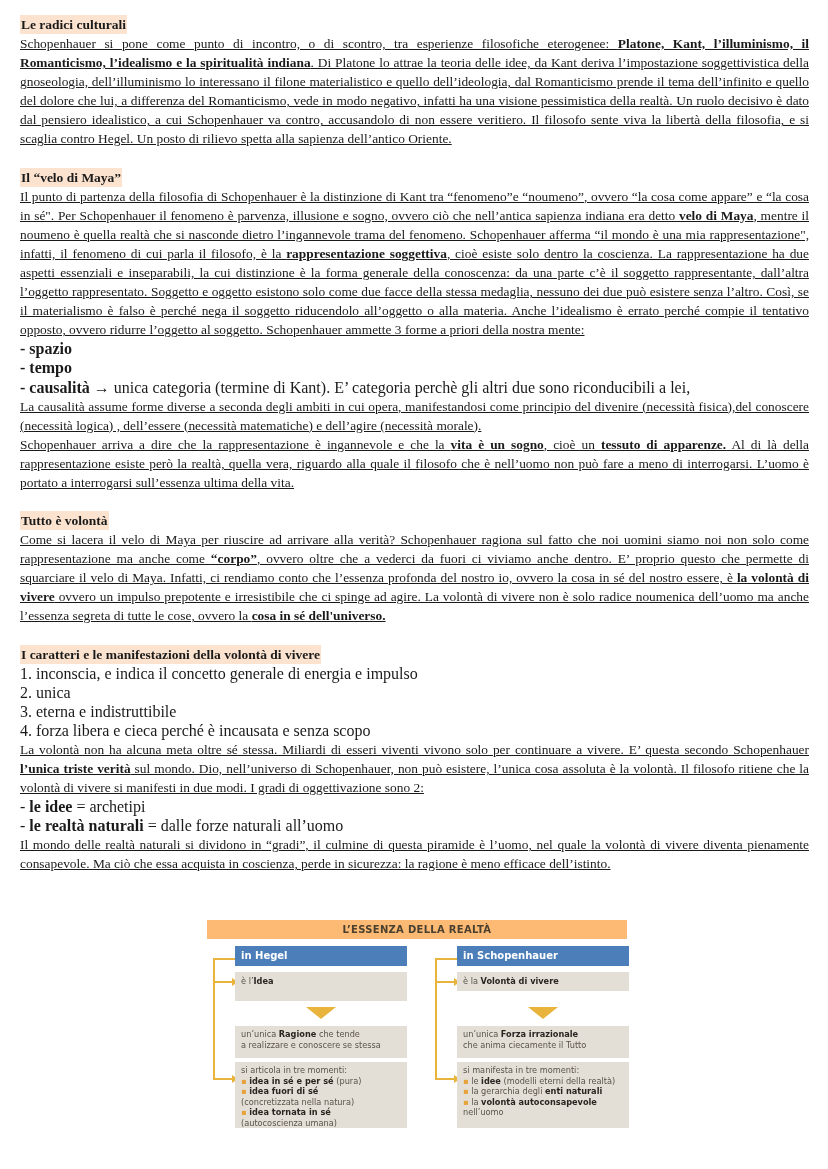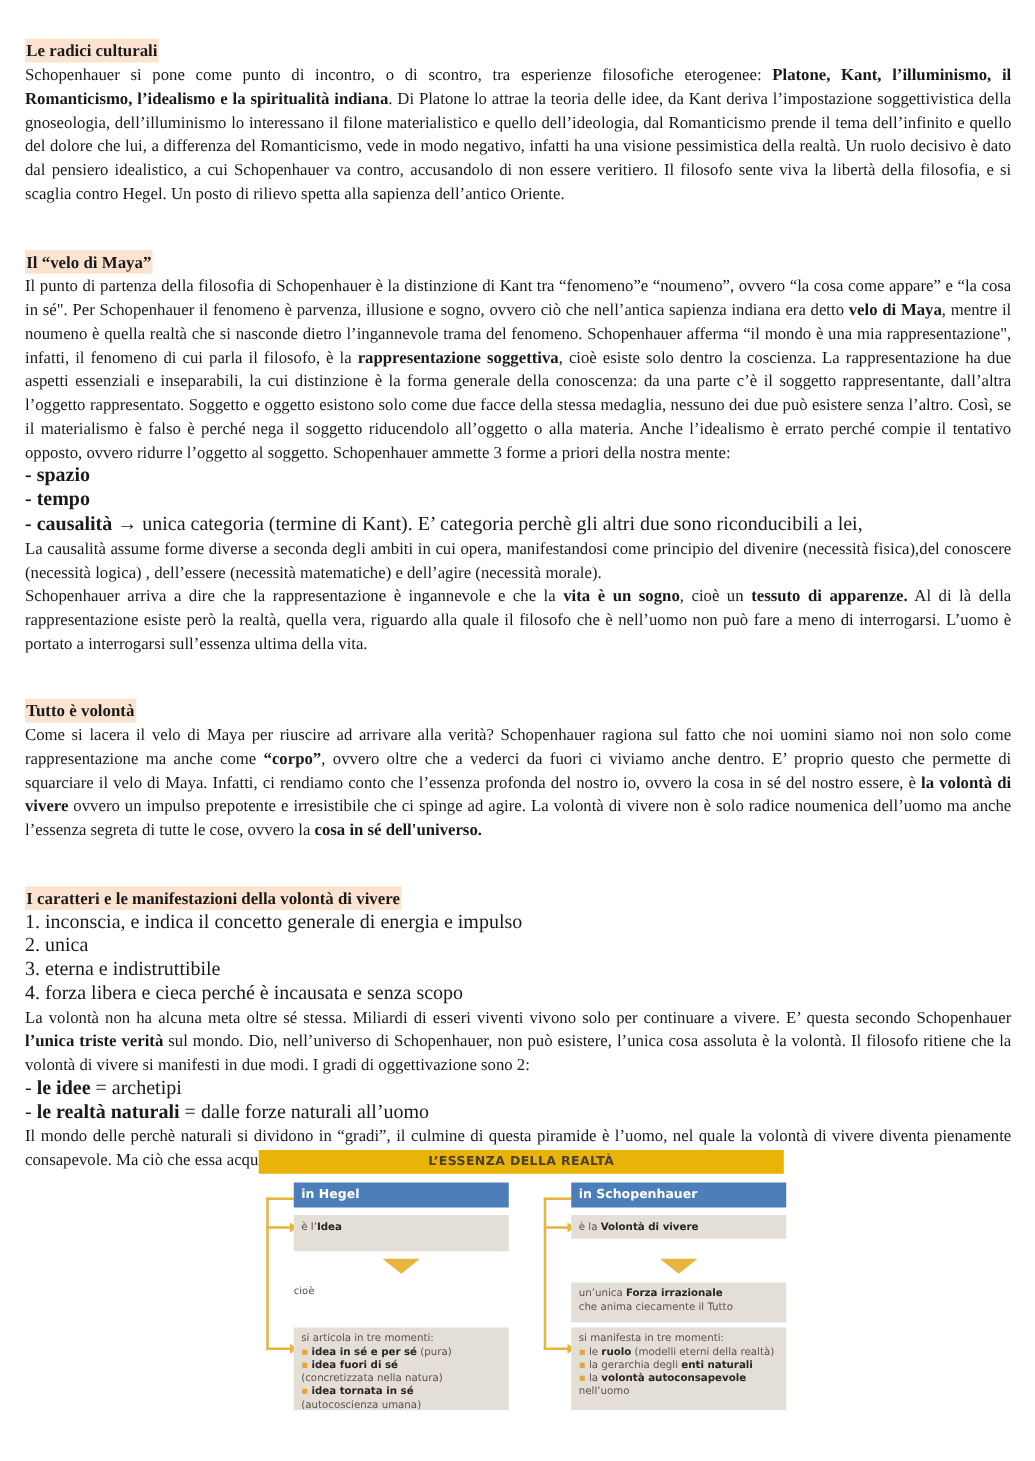--- a/index.html
+++ b/index.html
@@ -1,31 +1,31 @@
 <!DOCTYPE html>
 <html><head>
 <meta charset="utf-8">
 <style>
   html, body { margin:0; padding:0; background:#ffffff; }
   body { width:828px; height:1169px; position:relative; overflow:hidden;
          font-family:"Liberation Serif", serif; color:#1a1a1a; }
   .page { position:absolute; left:20px; top:0; width:789px; }
   .title-wrap { text-align:center; margin-top:30px; height:22px; }
   .title { font-weight:bold; font-size:15px; background:#fbe3cf; padding:1px 2px; letter-spacing:0.2px; }
-  .section { margin-top:16px; }
+  .section { margin-top:0; }
   .h { display:inline-block; font-weight:bold; font-size:13.5px; background:#fbe3cf; padding:0 1px; line-height:19px; }
-  .p { font-size:13.4px; line-height:19.1px; text-align:justify; margin:0; }
+  .p { font-size:13.4px; line-height:19.1px; text-align:justify; margin:0;text-decoration:underline; }
   .line { font-size:16px; line-height:19.1px; margin:0; }
   b { font-weight:bold; }
   .gap { height:19px; }
 
   
   .diagram { position:absolute; left:207px; top:920px; width:420px; height:210px;
              font-family:"DejaVu Sans", sans-serif; }
-  .dg-title { position:absolute; left:0; top:0; width:420px; height:19px; background:#eab308;
+  .dg-title { position:absolute; left:0; top:0; width:420px; height:19px; background:#fdba74;
               text-align:center; font-size:10px; font-weight:bold; color:#4a4030; line-height:19px; letter-spacing:0.3px; }
   .col { position:absolute; top:0; width:200px; height:210px; }
   .col.left { left:0; }
   .col.right { left:222px; }
   .connector { position:absolute; left:6px; top:35px; width:2px; height:138px; background:#e8b43c; }
   .connector-top { position:absolute; left:6px; top:35px; width:22px; height:2px; background:#e8b43c; }
   .arrow { position:absolute; left:6px; width:20px; height:2px; background:#e8b43c; }
   .arrow::after { content:""; position:absolute; right:-5px; top:-3px; border-left:6px solid #e8b43c; border-top:4px solid transparent; border-bottom:4px solid transparent; }
   .hdr { position:absolute; left:28px; top:26px; width:172px; height:20px; background:#4c7fb9; color:#fff;
          font-size:10px; font-weight:bold; line-height:20px; padding-left:6px; box-sizing:border-box; }
@@ -77,54 +77,55 @@
       <div class="line">1. inconscia, e indica il concetto generale di energia e impulso</div>
       <div class="line">2. unica</div>
       <div class="line">3. eterna e indistruttibile</div>
       <div class="line">4. forza libera e cieca perché è incausata e senza scopo</div>
     </div>
     <p class="p">La volontà non ha alcuna meta oltre sé stessa. Miliardi di esseri viventi vivono solo per continuare a vivere. E’ questa secondo Schopenhauer <b>l’unica triste verità</b> sul mondo. Dio, nell’universo di Schopenhauer, non può esistere, l’unica cosa assoluta è la volontà. Il filosofo ritiene che la volontà di vivere si manifesti in due modi. I gradi di oggettivazione sono 2:</p>
     <div>
       <div class="line">- <b>le idee</b> = archetipi</div>
       <div class="line">- <b>le realtà naturali</b> = dalle forze naturali all’uomo</div>
     </div>
-    <p class="p">Il mondo delle perchè naturali si dividono in “gradi”, il culmine di questa piramide è l’uomo, nel quale la volontà di vivere diventa pienamente consapevole. Ma ciò che essa acquista in coscienza, perde in sicurezza: la ragione è meno efficace dell’istinto.</p>
+    <p class="p">Il mondo delle realtà naturali si dividono in “gradi”, il culmine di questa piramide è l’uomo, nel quale la volontà di vivere diventa pienamente consapevole. Ma ciò che essa acquista in coscienza, perde in sicurezza: la ragione è meno efficace dell’istinto.</p>
   </div>
 </div>
 
 <div class="diagram">
   <div class="dg-title">L’ESSENZA DELLA REALTÀ</div>
 
   <div class="col left">
     <div class="connector" style="top:38px;height:121px"></div>
     <div class="connector-top" style="top:38px"></div>
     <div class="arrow" style="top:61px"></div>
     <div class="arrow" style="top:158px"></div>
     <div class="hdr">in Hegel</div>
     <div class="box" style="top:52px;height:29px;line-height:13px">è l’<b>Idea</b></div>
     <div class="cioe" style="top:76px">cioè</div>
     <div class="tri" style="left:99px;top:87px"></div>
+    <div class="box" style="top:106px;height:32px">un’unica <b>Ragione</b> che tende<br>a realizzare e conoscere se stessa</div>
     <div class="box" style="top:142px;height:66px">
       <div>si articola in tre momenti:</div>
       <div><span class="bullet">▪ </span><span><b>idea in sé e per sé</b> (pura)</span></div>
       <div><span class="bullet">▪ </span><span><b>idea fuori di sé</b><br>(concretizzata nella natura)</span></div>
       <div><span class="bullet">▪ </span><span><b>idea tornata in sé</b><br>(autocoscienza umana)</span></div>
     </div>
   </div>
 
   <div class="col right">
     <div class="connector" style="top:38px;height:121px"></div>
     <div class="connector-top" style="top:38px"></div>
     <div class="arrow" style="top:61px"></div>
     <div class="arrow" style="top:158px"></div>
     <div class="hdr">in Schopenhauer</div>
     <div class="box" style="top:52px;height:19px;line-height:13px">è la <b>Volontà di vivere</b></div>
     <div class="cioe" style="top:76px">cioè</div>
     <div class="tri" style="left:99px;top:87px"></div>
     <div class="box" style="top:106px;height:32px">un’unica <b>Forza irrazionale</b><br>che anima ciecamente il Tutto</div>
     <div class="box" style="top:142px;height:66px">
       <div>si manifesta in tre momenti:</div>
-      <div><span class="bullet">▪ </span><span>le <b>ruolo</b> (modelli eterni della realtà)</span></div>
+      <div><span class="bullet">▪ </span><span>le <b>idee</b> (modelli eterni della realtà)</span></div>
       <div><span class="bullet">▪ </span><span>la gerarchia degli <b>enti naturali</b></span></div>
       <div><span class="bullet">▪ </span><span>la <b>volontà autoconsapevole</b><br>nell’uomo</span></div>
     </div>
   </div>
 </div>
 
 </body></html>

